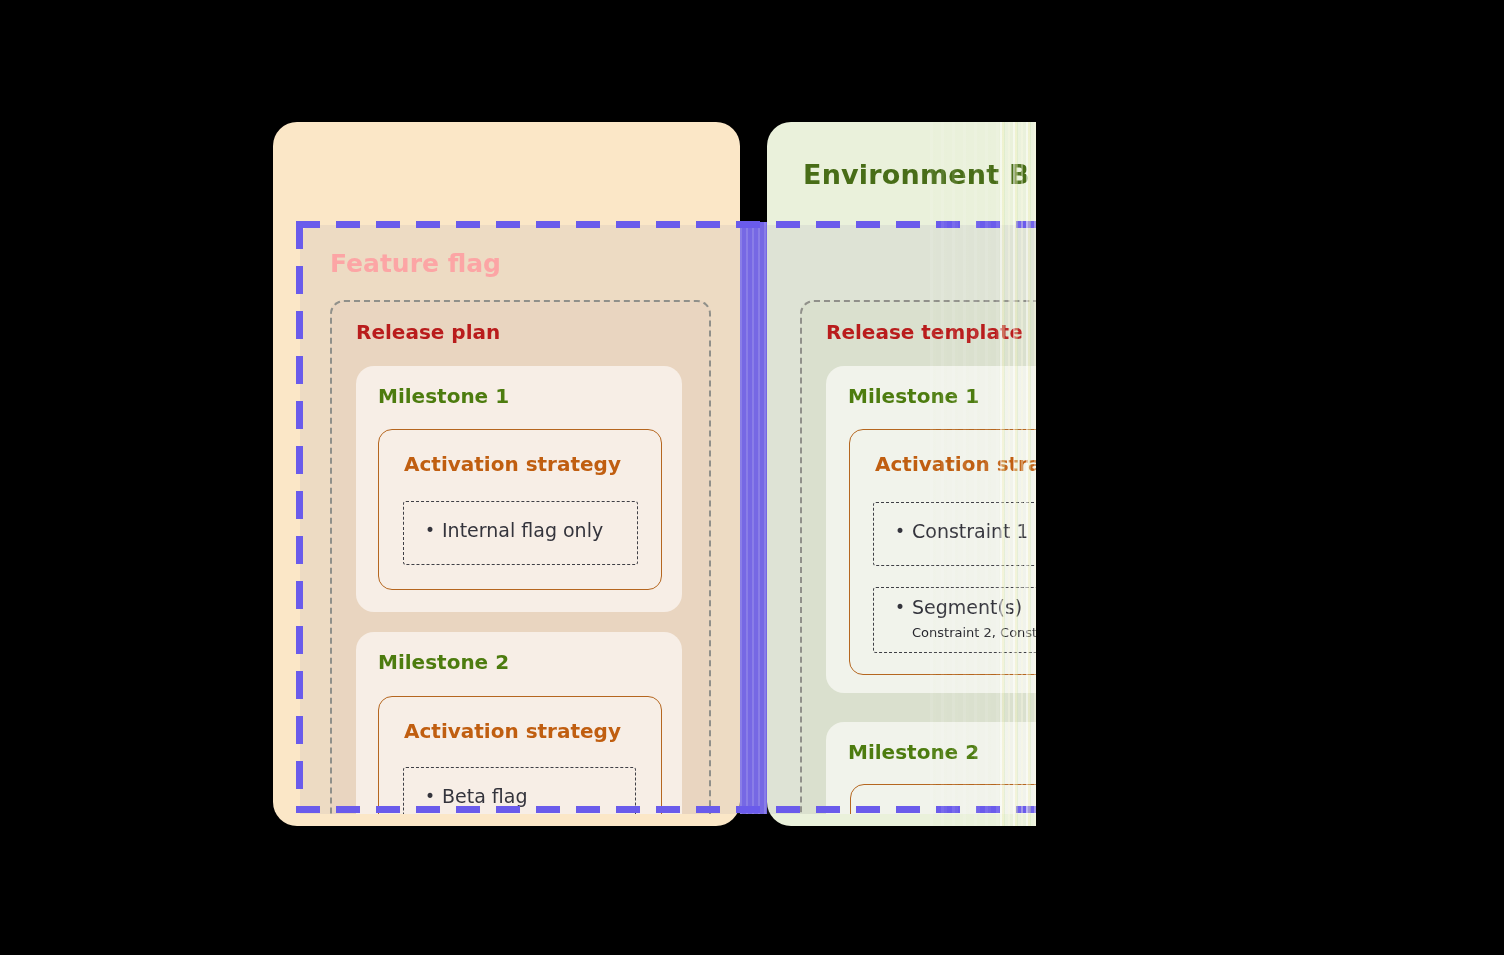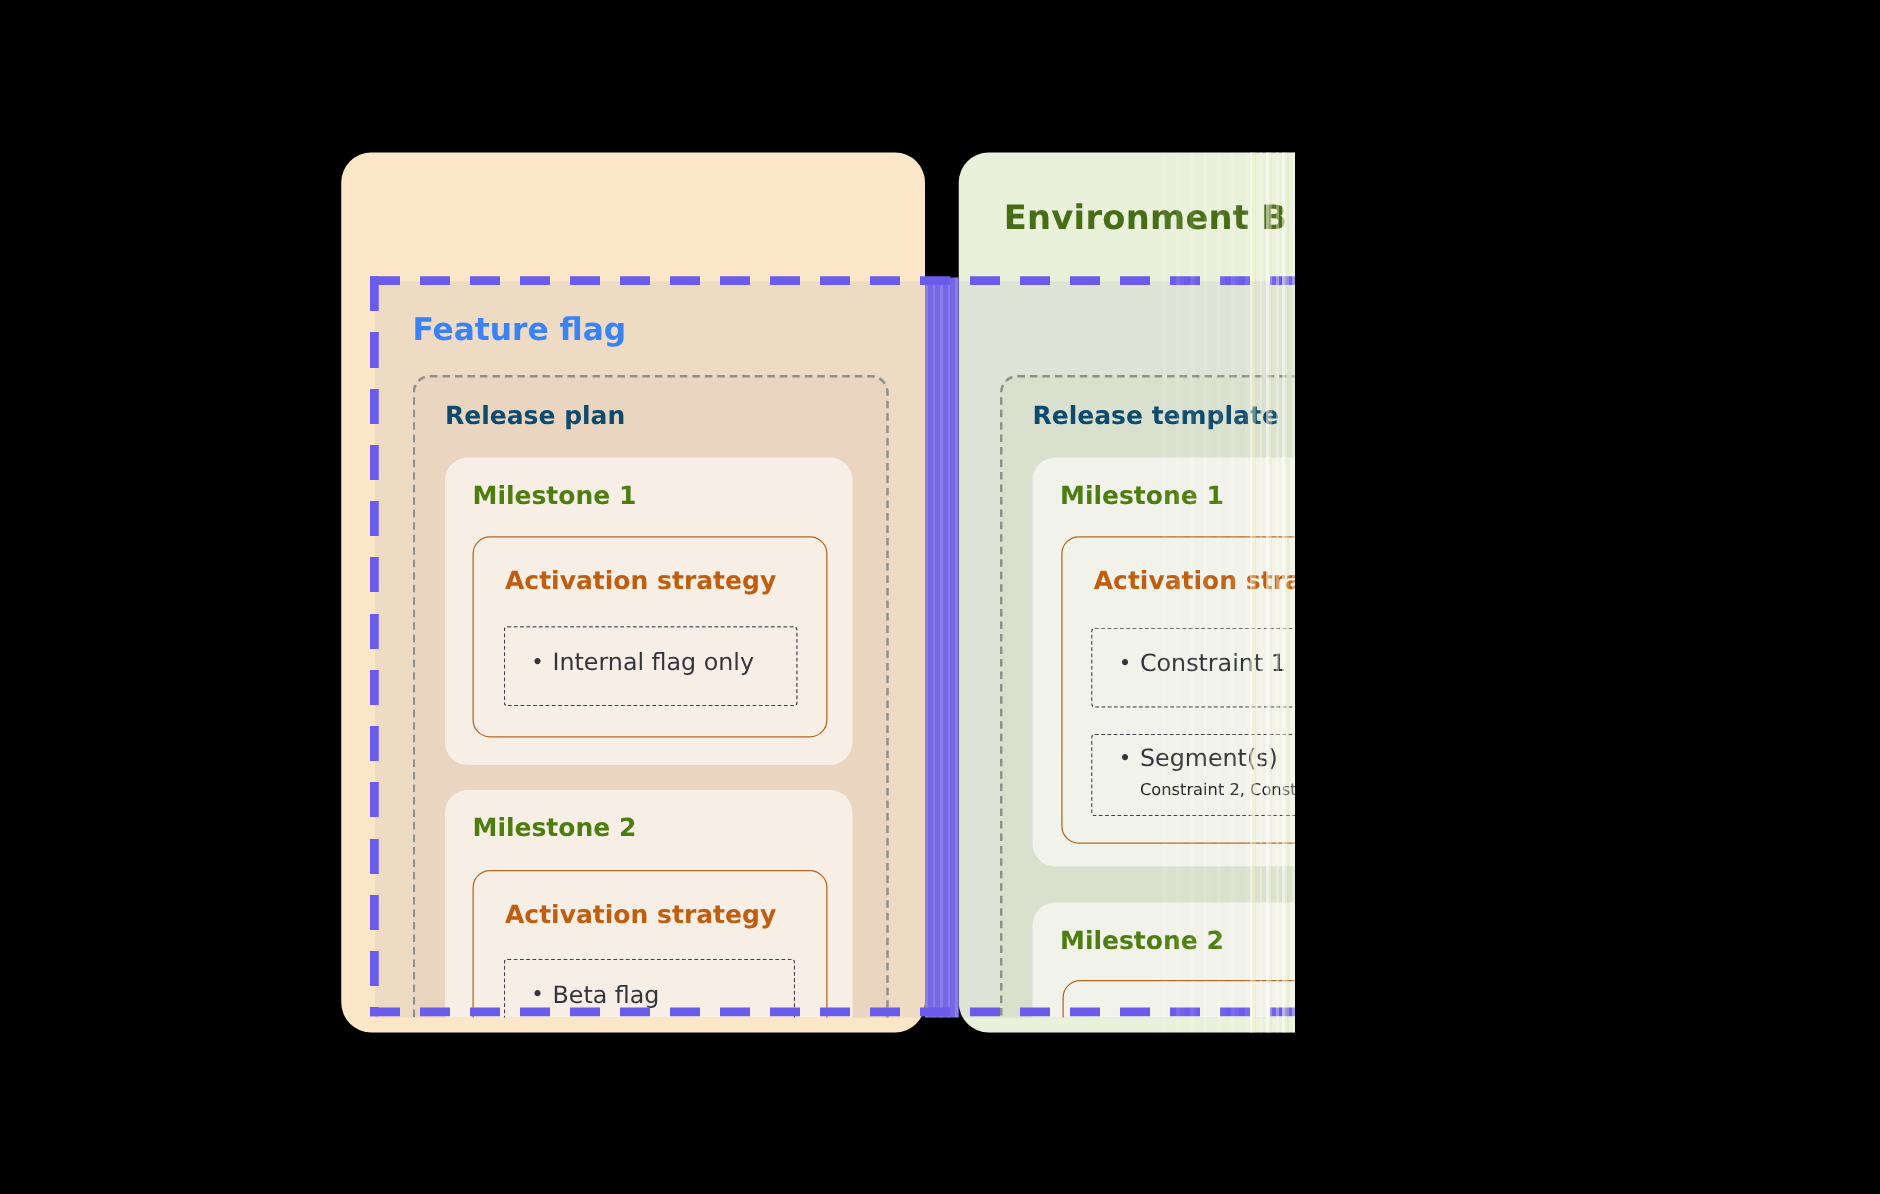--- a/index.html
+++ b/index.html
@@ -22,36 +22,36 @@
     position:absolute;left:740px;top:222px;width:27px;height:592px;
     background:#7365EC;
     background-image:repeating-linear-gradient(90deg,rgba(255,255,255,.16) 0 2px,rgba(0,0,0,0) 2px 6px);
   }
 
   
   .region{
     position:absolute;left:300px;top:225px;width:736px;height:589px;overflow:hidden;
     background:rgba(140,135,175,0.12);border-radius:14px 0 0 0;
   }
-  .ff-label{position:absolute;left:30px;top:24px;font-size:25px;font-weight:700;color:#3b82f6;}
+  .ff-label{position:absolute;left:30px;top:24px;font-size:25px;font-weight:700;color:#fca5a5;}
 
   
   .pdash{position:absolute;z-index:6;}
   .pdash.top   {left:296px;top:221px;width:740px;height:7px;
     background:repeating-linear-gradient(90deg,#6A5BEB 0 24px,rgba(0,0,0,0) 24px 40px);}
   .pdash.bottom{left:296px;top:806px;width:740px;height:7px;
     background:repeating-linear-gradient(90deg,#6A5BEB 0 24px,rgba(0,0,0,0) 24px 40px);}
   .pdash.left  {left:296px;top:221px;width:7px;height:592px;
     background:repeating-linear-gradient(180deg,#6A5BEB 0 28px,rgba(0,0,0,0) 28px 45px);}
 
   
   .release-box{position:absolute;border:2px dashed #90908A;border-radius:14px;}
   .release-a{left:30px;top:75px;width:377px;height:560px;background:#E9D5C0;}
   .release-b{left:500px;top:75px;width:300px;height:560px;background:#DAE0CE;}
-  .release-label{position:absolute;left:24px;top:18px;font-size:20px;font-weight:700;color:#0c4a6e;}
+  .release-label{position:absolute;left:24px;top:18px;font-size:20px;font-weight:700;color:#b91c1c;}
 
   
   .milestone{position:absolute;border-radius:18px;}
   .ms-a{left:24px;width:326px;background:#F7EEE6;}
   .ms-b{left:24px;width:280px;background:#F1F3EB;}
   .ms-label{position:absolute;left:22px;top:18px;font-size:20px;font-weight:700;color:#4d7c0f;}
 
   
   .activation{position:absolute;border:1.5px solid #B5661F;border-radius:14px;}
   .act-label{position:absolute;left:25px;top:22px;font-size:20px;font-weight:700;color:#C05E10;white-space:nowrap;}

